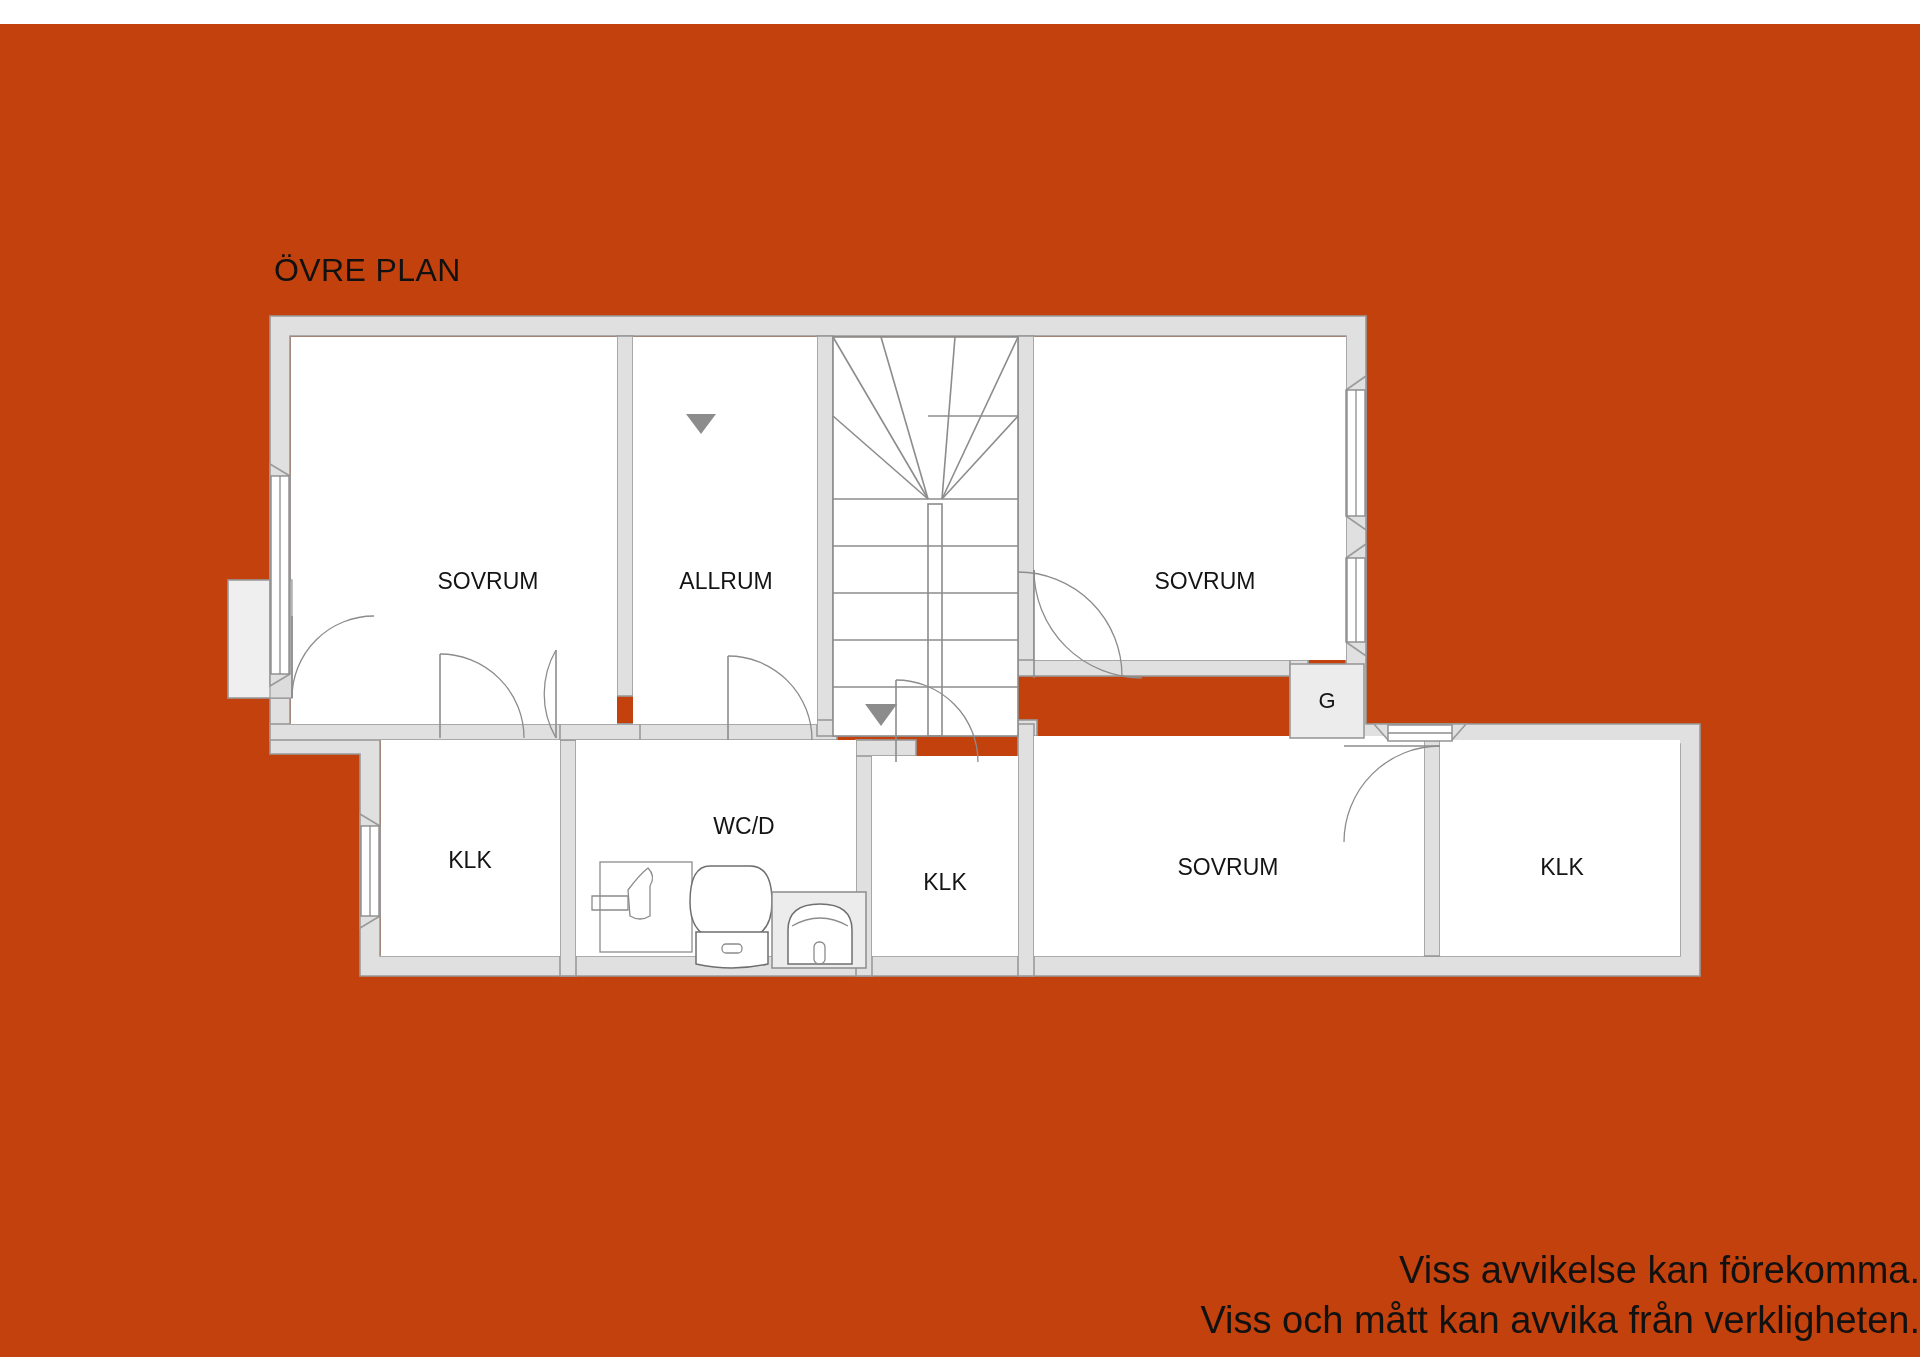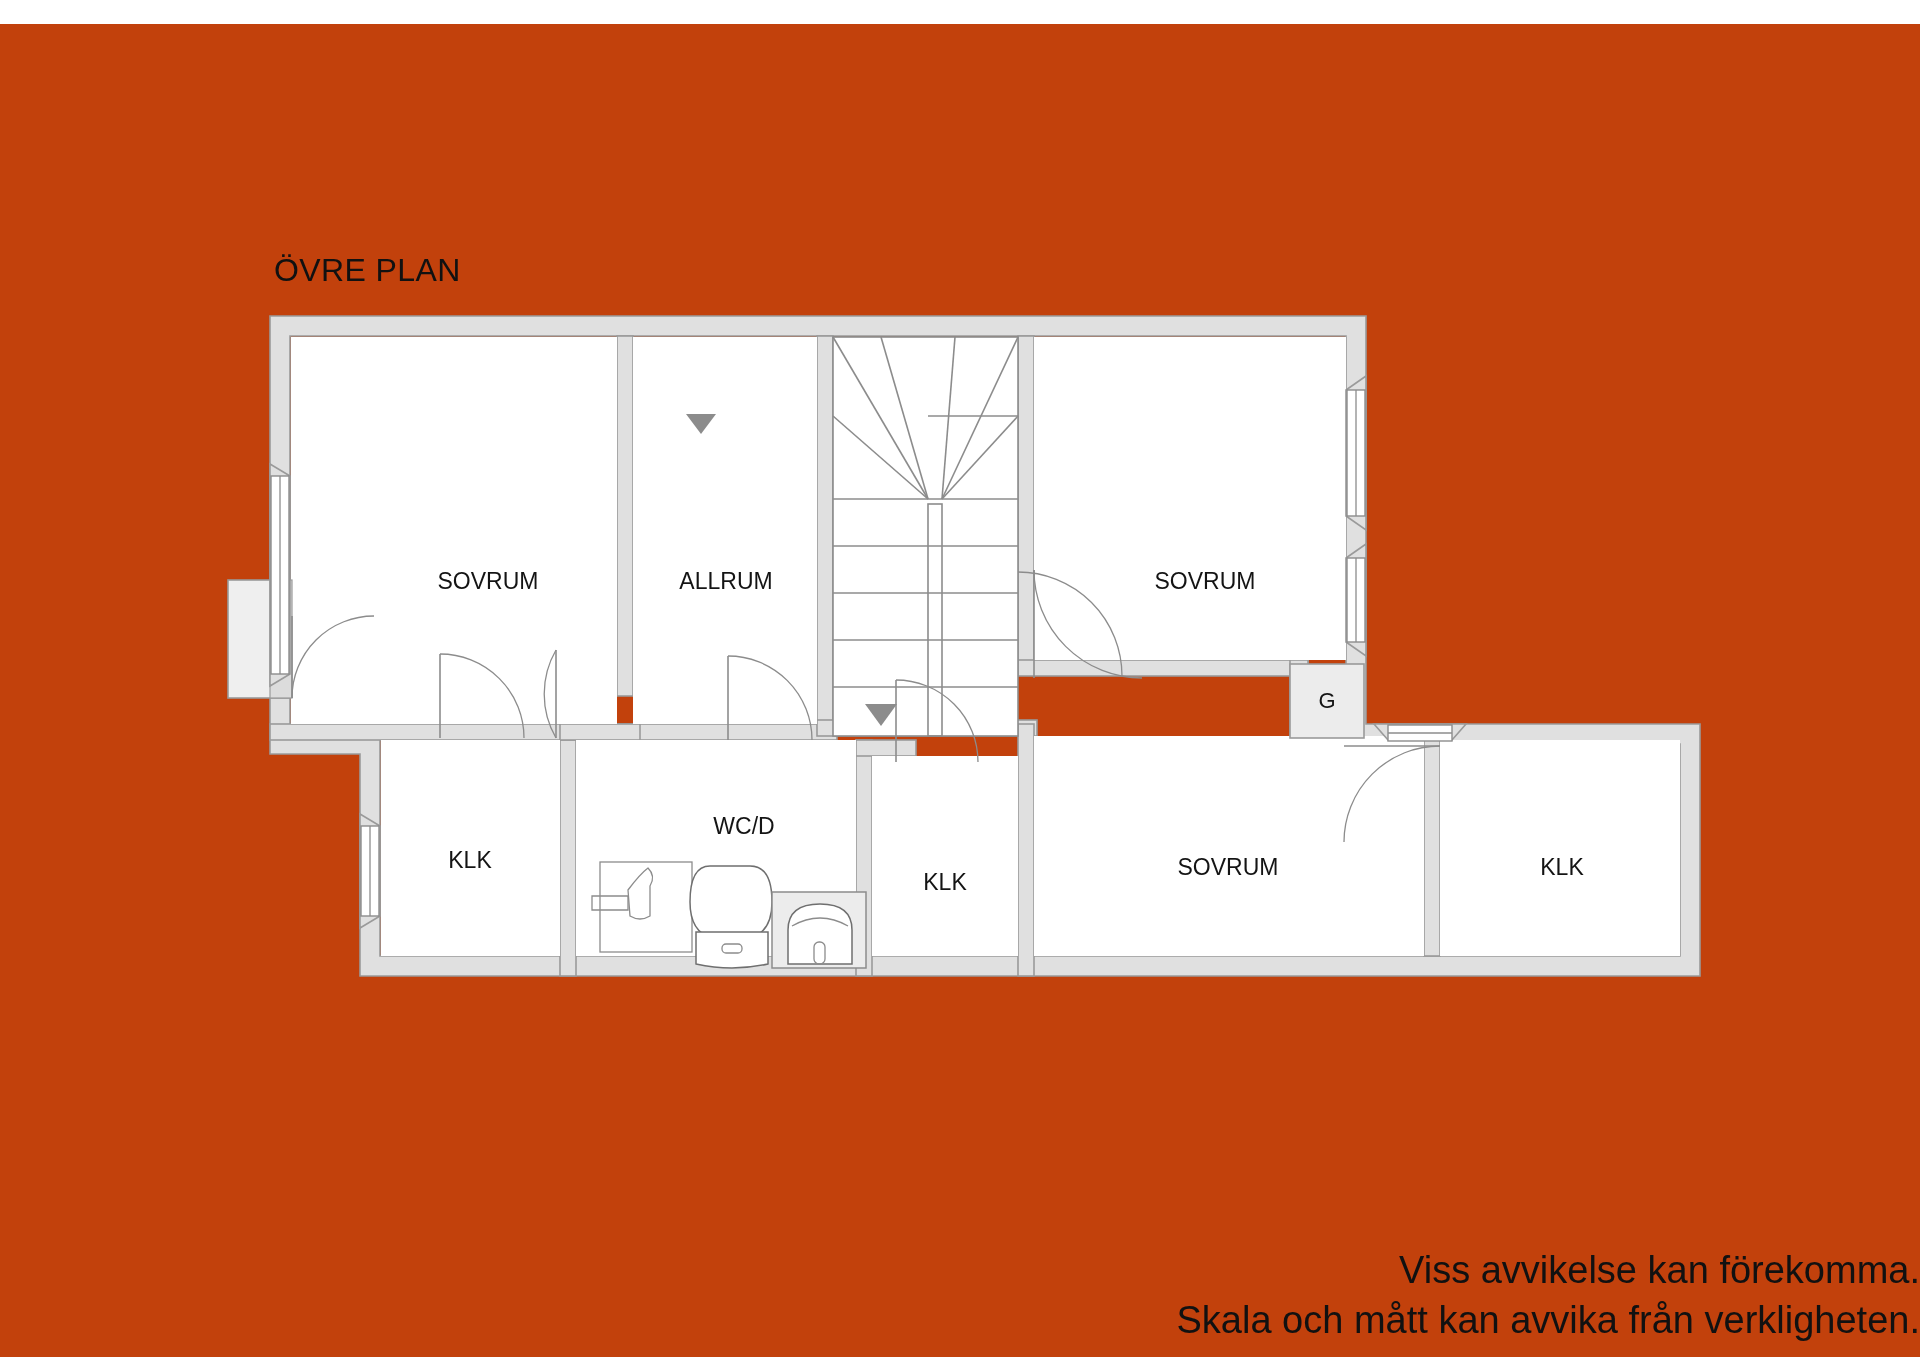--- a/index.html
+++ b/index.html
@@ -318,15 +318,15 @@
       <text class="room-label" x="945" y="860">KLK</text>
 
       <text class="room-label" x="1228" y="845">SOVRUM</text>
 
       <text class="room-label" x="1562" y="845">KLK</text>
     </g>
 
   </svg>
 
   <div class="disclaimer" id="disclaimer-line-1">Viss avvikelse kan förekomma.</div>
-  <div class="disclaimer" id="disclaimer-line-2">Skala och mått kan avvika från verkligheten.</div>
+  <div class="disclaimer" id="disclaimer-line-2">Viss och mått kan avvika från verkligheten.</div>
 
 </div>
 
 </body></html>

